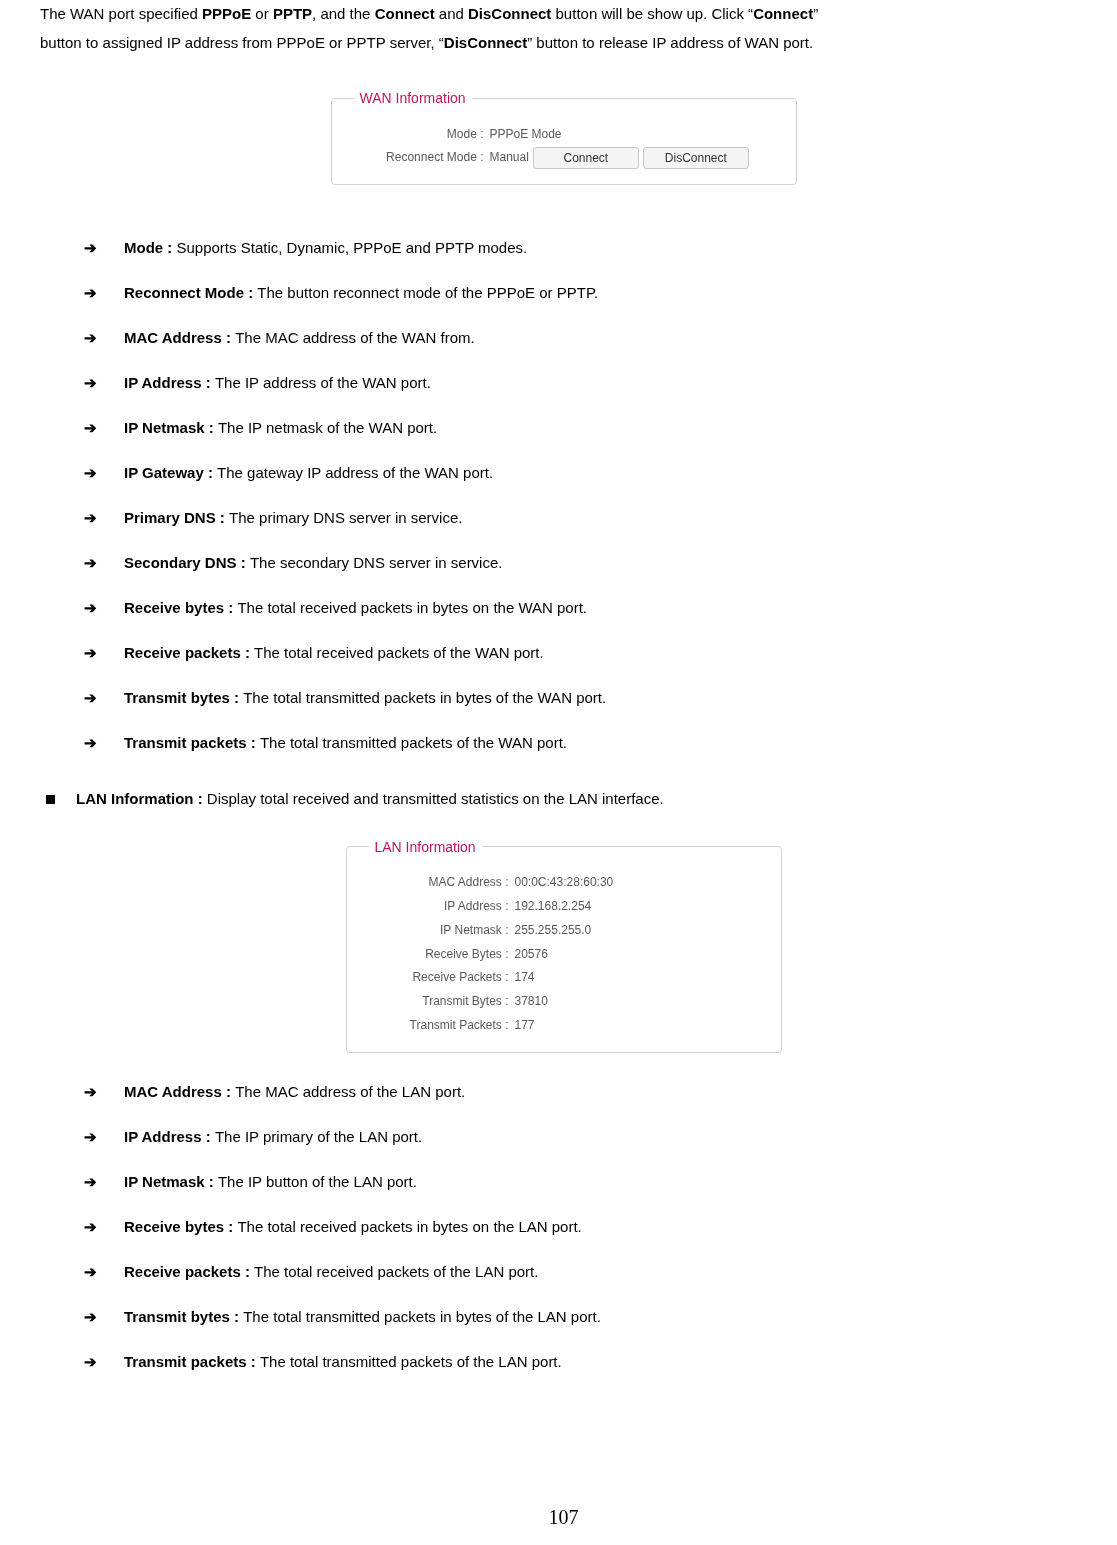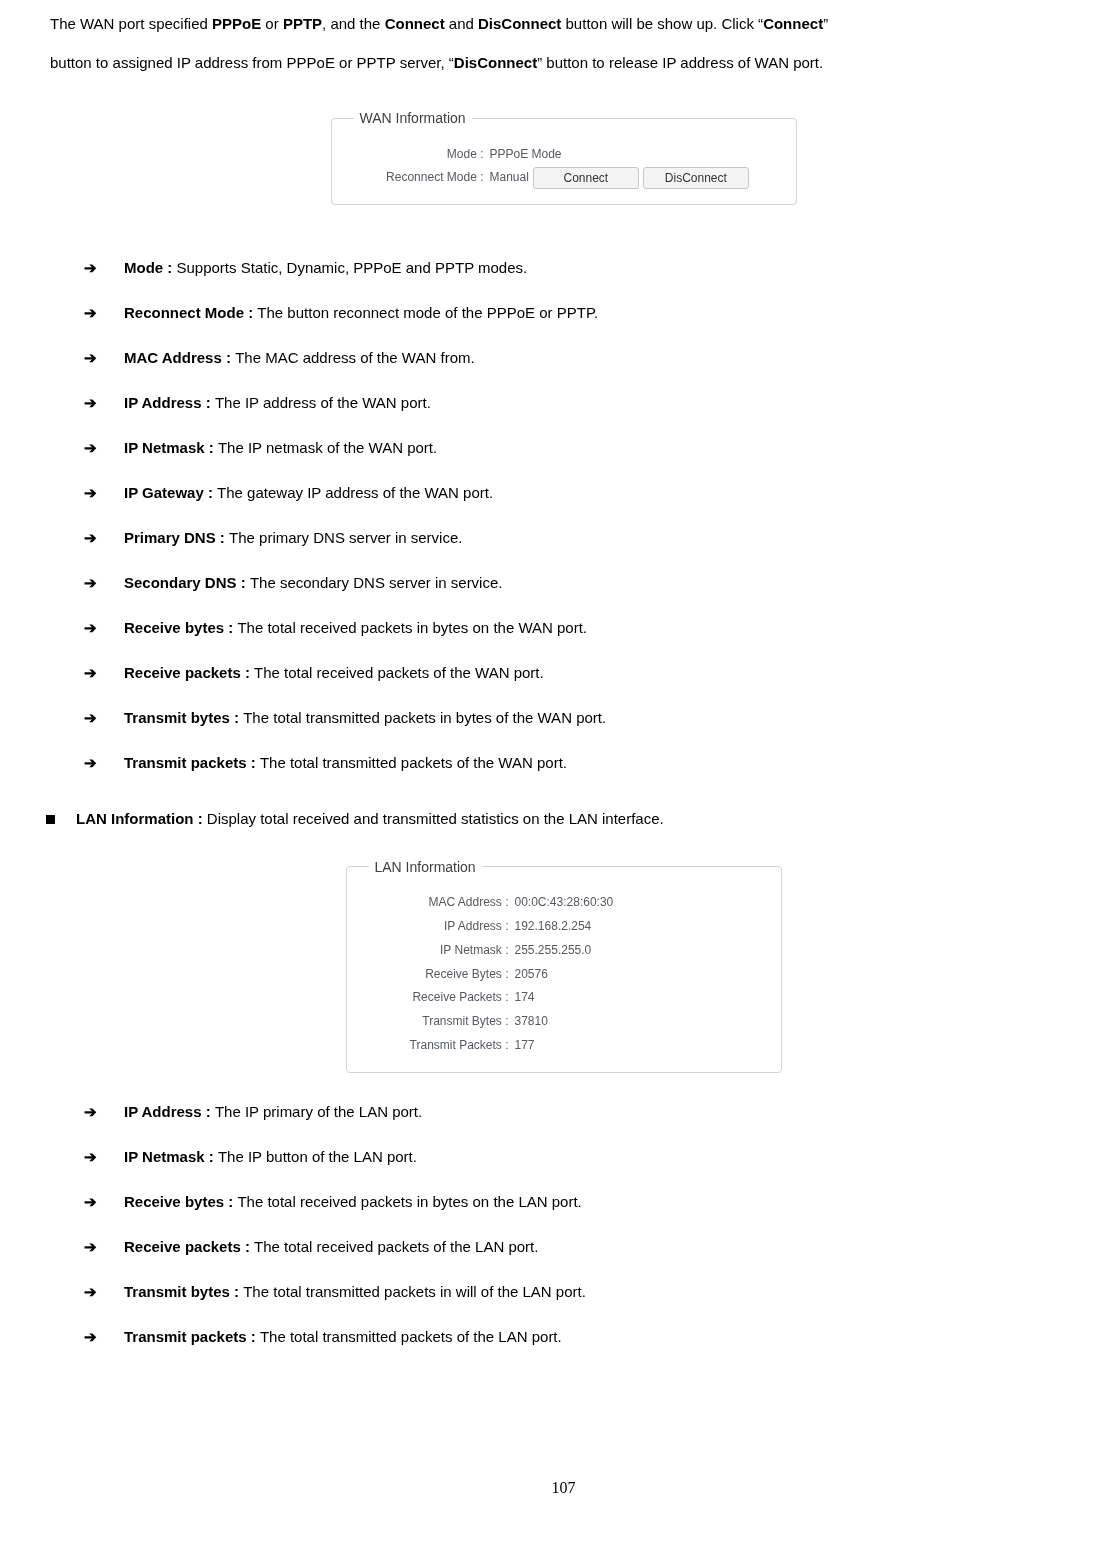--- a/index.html
+++ b/index.html
@@ -5,36 +5,36 @@
   body {
     font-family: Arial, Helvetica, sans-serif;
     font-size: 15px;
     color: #000;
     background: #fff;
     margin: 0;
     padding: 0 30px 40px 40px;
     width: 1047px;
     line-height: 1.9;
   }
-  .intro p { margin: 10px; }
+  .intro p { margin: 0; }
   .figure-wrap {
     display: flex;
     justify-content: center;
     margin: 28px 0 46px 0;
   }
   fieldset.wan-fieldset, fieldset.lan-fieldset {
     border: 1px solid #d0d4da;
     border-radius: 4px;
     padding: 10px 22px 14px 22px;
     font-family: Verdana, Arial, sans-serif;
     font-size: 12px;
     color: #55595f;
     background: #fff;
   }
-  fieldset legend { padding: 0 6px; color: #404040; font-size: 14px; }
+  fieldset legend { padding: 0 6px; color: #be185d; font-size: 14px; }
   .kvrow {
     display: flex;
     align-items: center;
     margin: 1px 0;
     white-space: nowrap;
   }
   .kvrow .klabel {
     text-align: right;
     padding-right: 6px;
   }
@@ -84,21 +84,21 @@
     left: 6px;
     top: 10px;
     width: 9px;
     height: 9px;
     background: #000;
   }
   b { font-weight: bold; }
   .page-num {
     text-align: center;
     font-family: "Times New Roman", Times, serif;
-    font-size: 16px;
+    font-size: 20px;
     margin-top: 120px;
   }
 </style>
 </head>
 <body>
 
 <div class="intro">
   <p>
     <span>The WAN port specified </span><b>PPPoE</b><span> or </span><b>PPTP</b><span>, and the </span><b>Connect</b><span> and </span><b>DisConnect</b><span> button will be show up. Click “</span><b>Connect</b><span>”</span>
   </p>
@@ -170,21 +170,22 @@
         <span>37810</span>
       </div>
     <div class="kvrow">
         <span class="klabel">Transmit Packets :</span>
         <span>177</span>
       </div>
   </fieldset>
 </div>
 
 <ul class="arrow-list">
+  <li><b>MAC Address : </b><span>The MAC address of the LAN port.</span></li>
   <li><b>IP Address : </b><span>The IP primary of the LAN port.</span></li>
   <li><b>IP Netmask : </b><span>The IP button of the LAN port.</span></li>
   <li><b>Receive bytes : </b><span>The total received packets in bytes on the LAN port.</span></li>
   <li><b>Receive packets : </b><span>The total received packets of the LAN port.</span></li>
-  <li><b>Transmit bytes : </b><span>The total transmitted packets in will of the LAN port.</span></li>
+  <li><b>Transmit bytes : </b><span>The total transmitted packets in bytes of the LAN port.</span></li>
   <li><b>Transmit packets : </b><span>The total transmitted packets of the LAN port.</span></li>
 </ul>
 
 <div class="page-num">107</div>
 
 </body></html>

